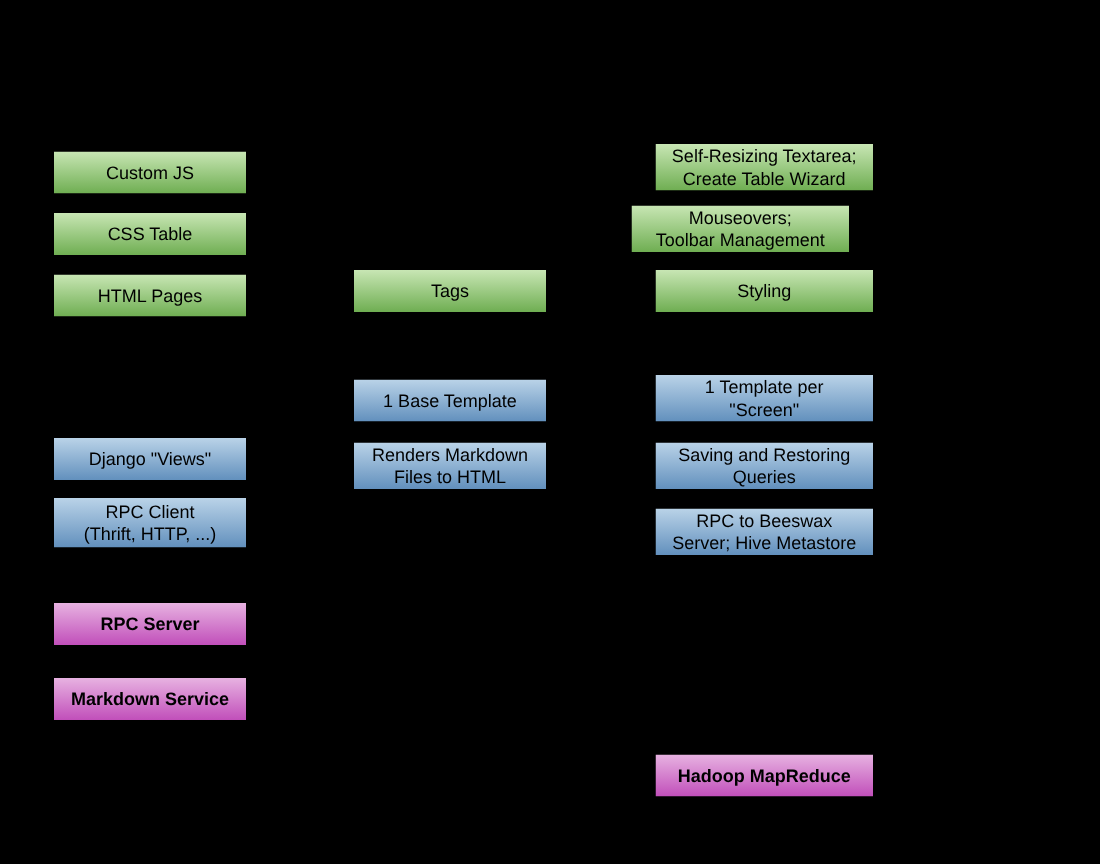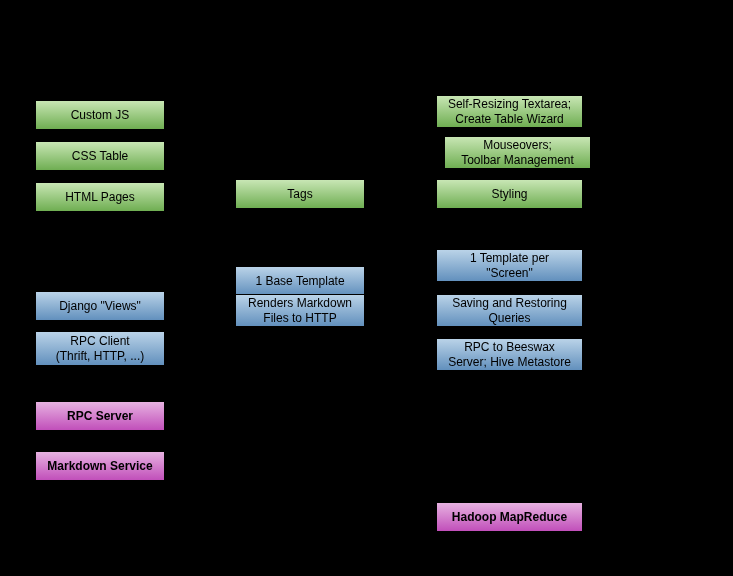--- a/index.html
+++ b/index.html
@@ -47,27 +47,27 @@
   <div class="box green" style="left:35px;  top:100px; width:130px; height:30px">Custom JS</div>
   <div class="box green" style="left:35px;  top:141px; width:130px; height:30px">CSS Table</div>
   <div class="box green" style="left:35px;  top:182px; width:130px; height:30px">HTML Pages</div>
   <div class="box blue" style="left:35px;  top:291px; width:130px; height:30px">Django "Views"</div>
   <div class="box blue" style="left:35px;  top:331px; width:130px; height:35px">RPC Client
 (Thrift, HTTP, ...)</div>
   <div class="box magenta" style="left:35px;  top:401px; width:130px; height:30px">RPC Server</div>
   <div class="box magenta" style="left:35px;  top:451px; width:130px; height:30px">Markdown Service</div>
 
   <div class="box green" style="left:235px; top:179px; width:130px; height:30px">Tags</div>
-  <div class="box blue" style="left:235px; top:266px; width:130px; height:30px">1 Base Template</div>
+  <div class="box blue" style="left:235px; top:252px; width:130px; height:30px">1 Base Template</div>
   <div class="box blue" style="left:235px; top:294px; width:130px; height:33px">Renders Markdown
-Files to HTTP</div>
+Files to HTML</div>
 
   <div class="box green" style="left:436px; top:95px;  width:147px; height:33px">Self-Resizing Textarea;
 Create Table Wizard</div>
-  <div class="box green" style="left:444px; top:136px; width:147px; height:33px">Mouseovers;
+  <div class="box green" style="left:420px; top:136px; width:147px; height:33px">Mouseovers;
 Toolbar Management</div>
   <div class="box green" style="left:436px; top:179px; width:147px; height:30px">Styling</div>
   <div class="box blue" style="left:436px; top:249px; width:147px; height:33px">1 Template per
 "Screen"</div>
   <div class="box blue" style="left:436px; top:294px; width:147px; height:33px">Saving and Restoring
 Queries</div>
   <div class="box blue" style="left:436px; top:338px; width:147px; height:33px">RPC to Beeswax
 Server; Hive Metastore</div>
   <div class="box magenta" style="left:436px; top:502px; width:147px; height:30px">Hadoop MapReduce</div>
 

